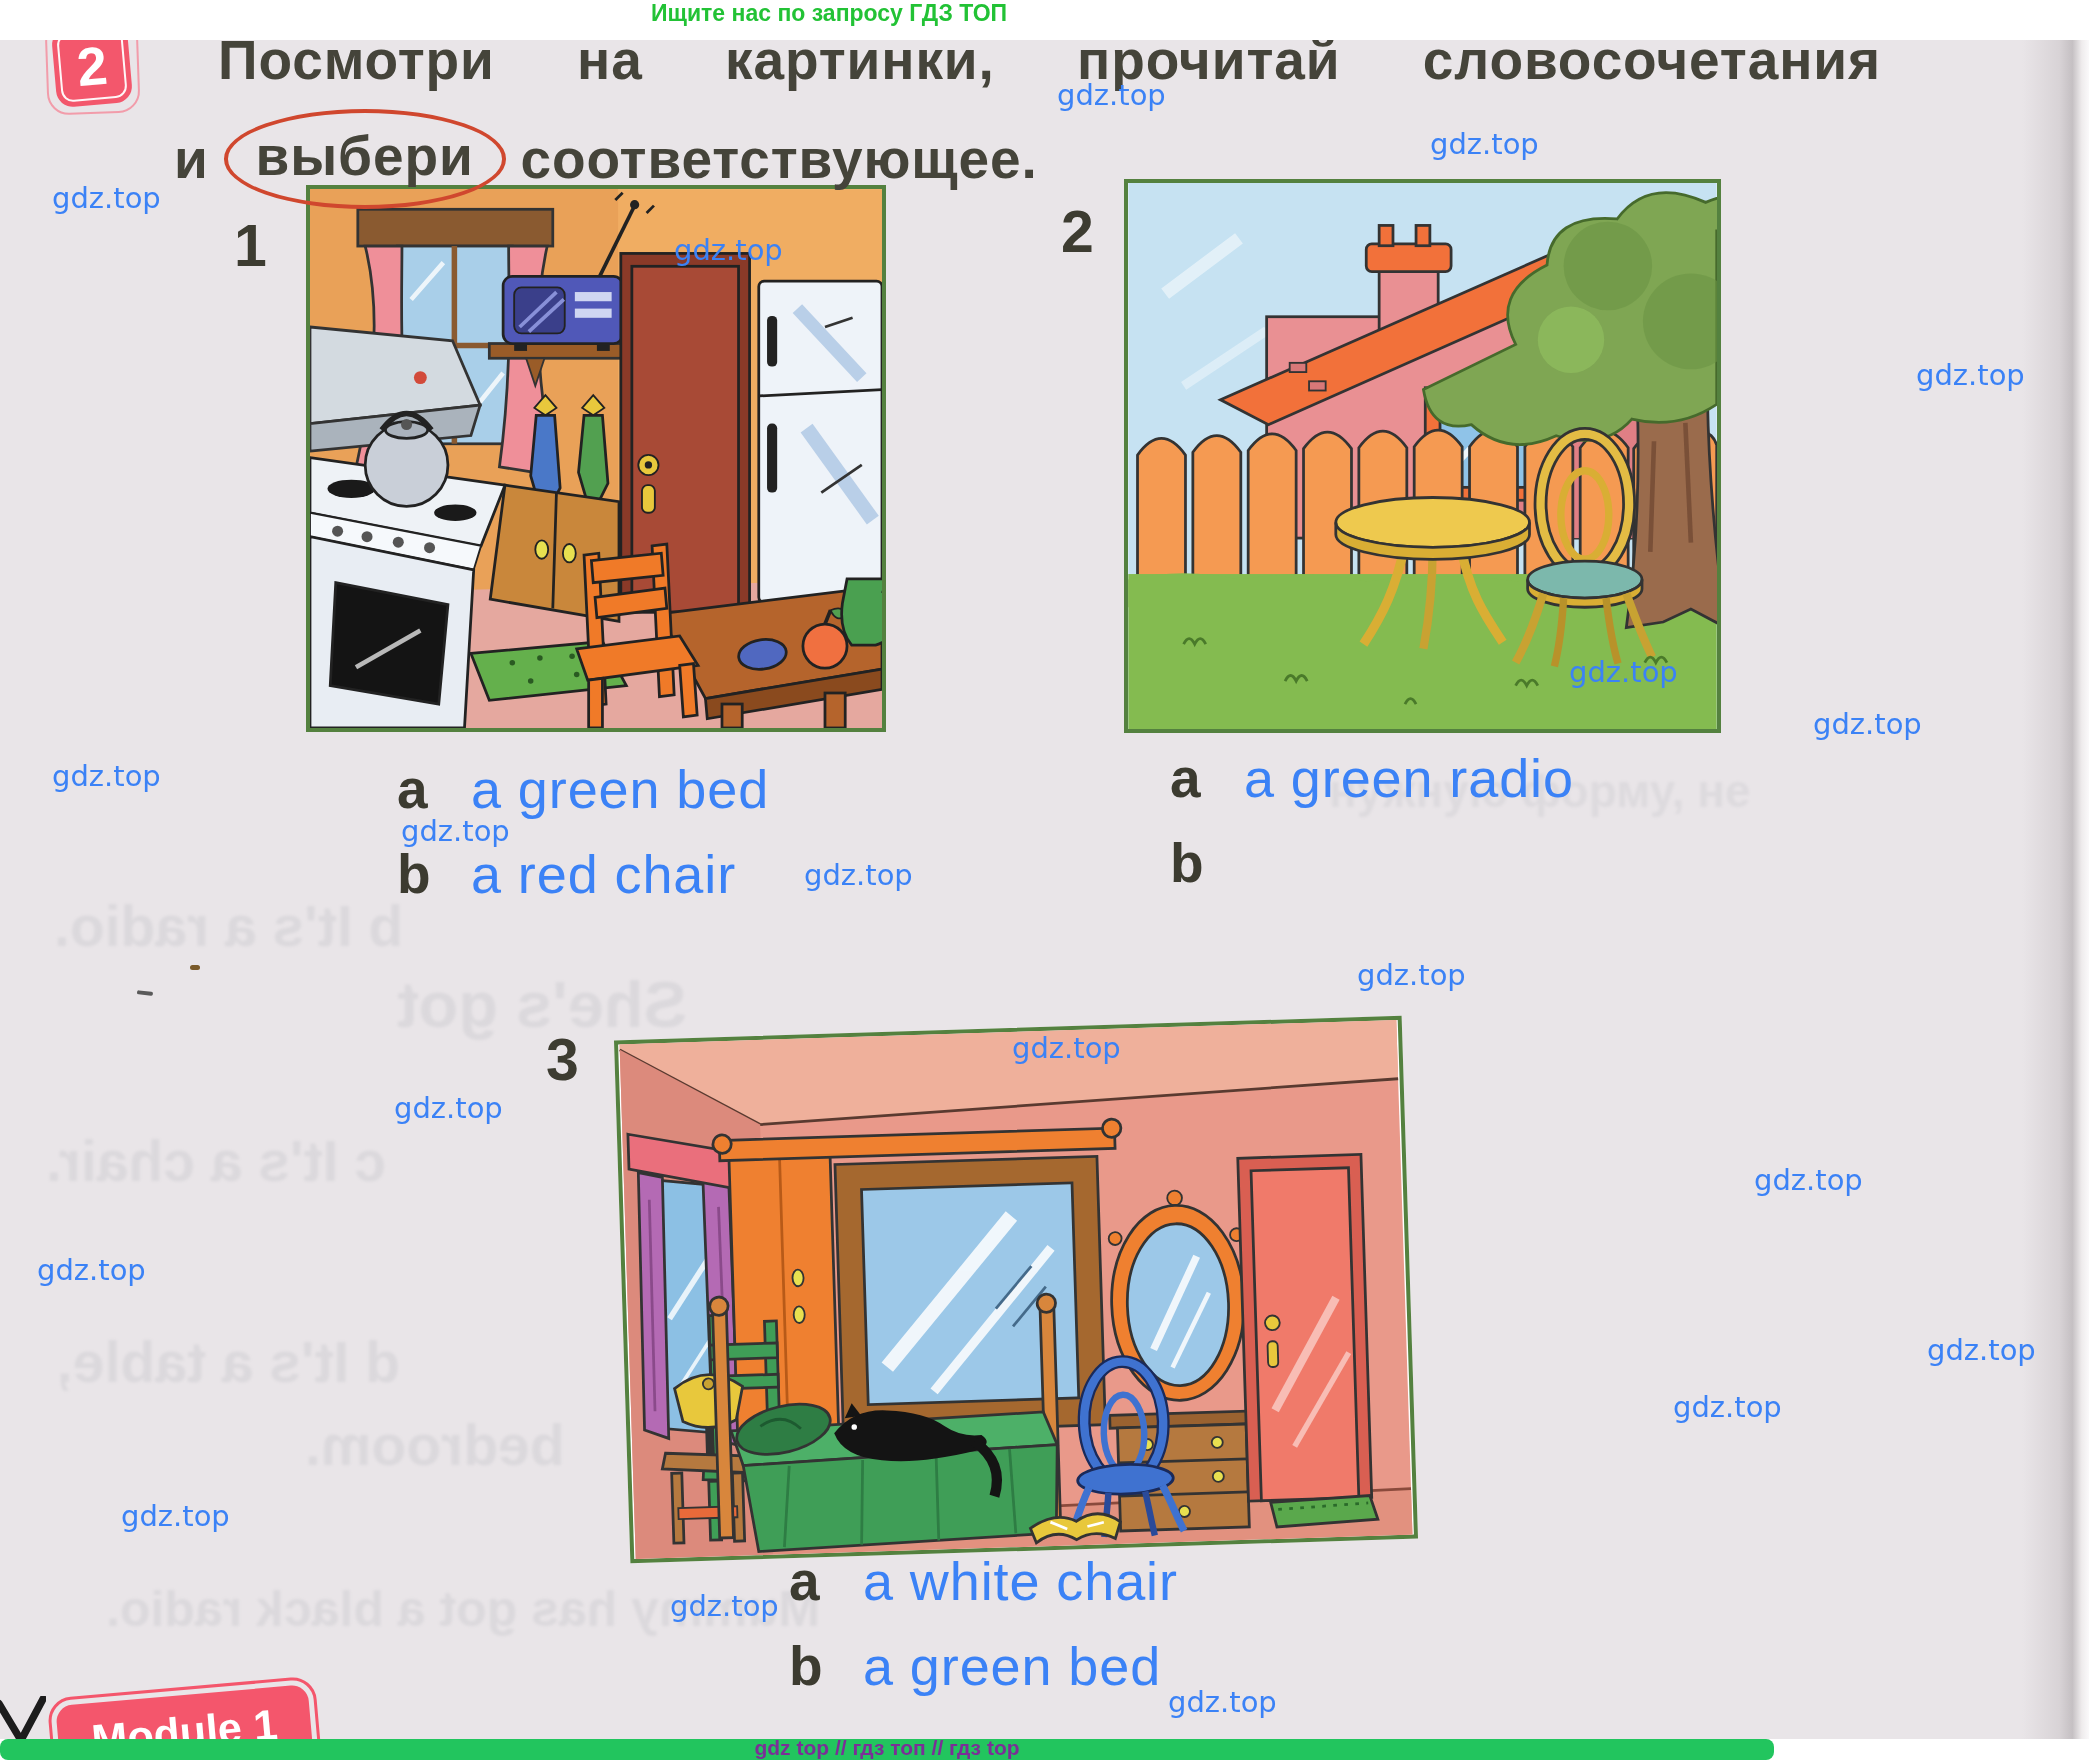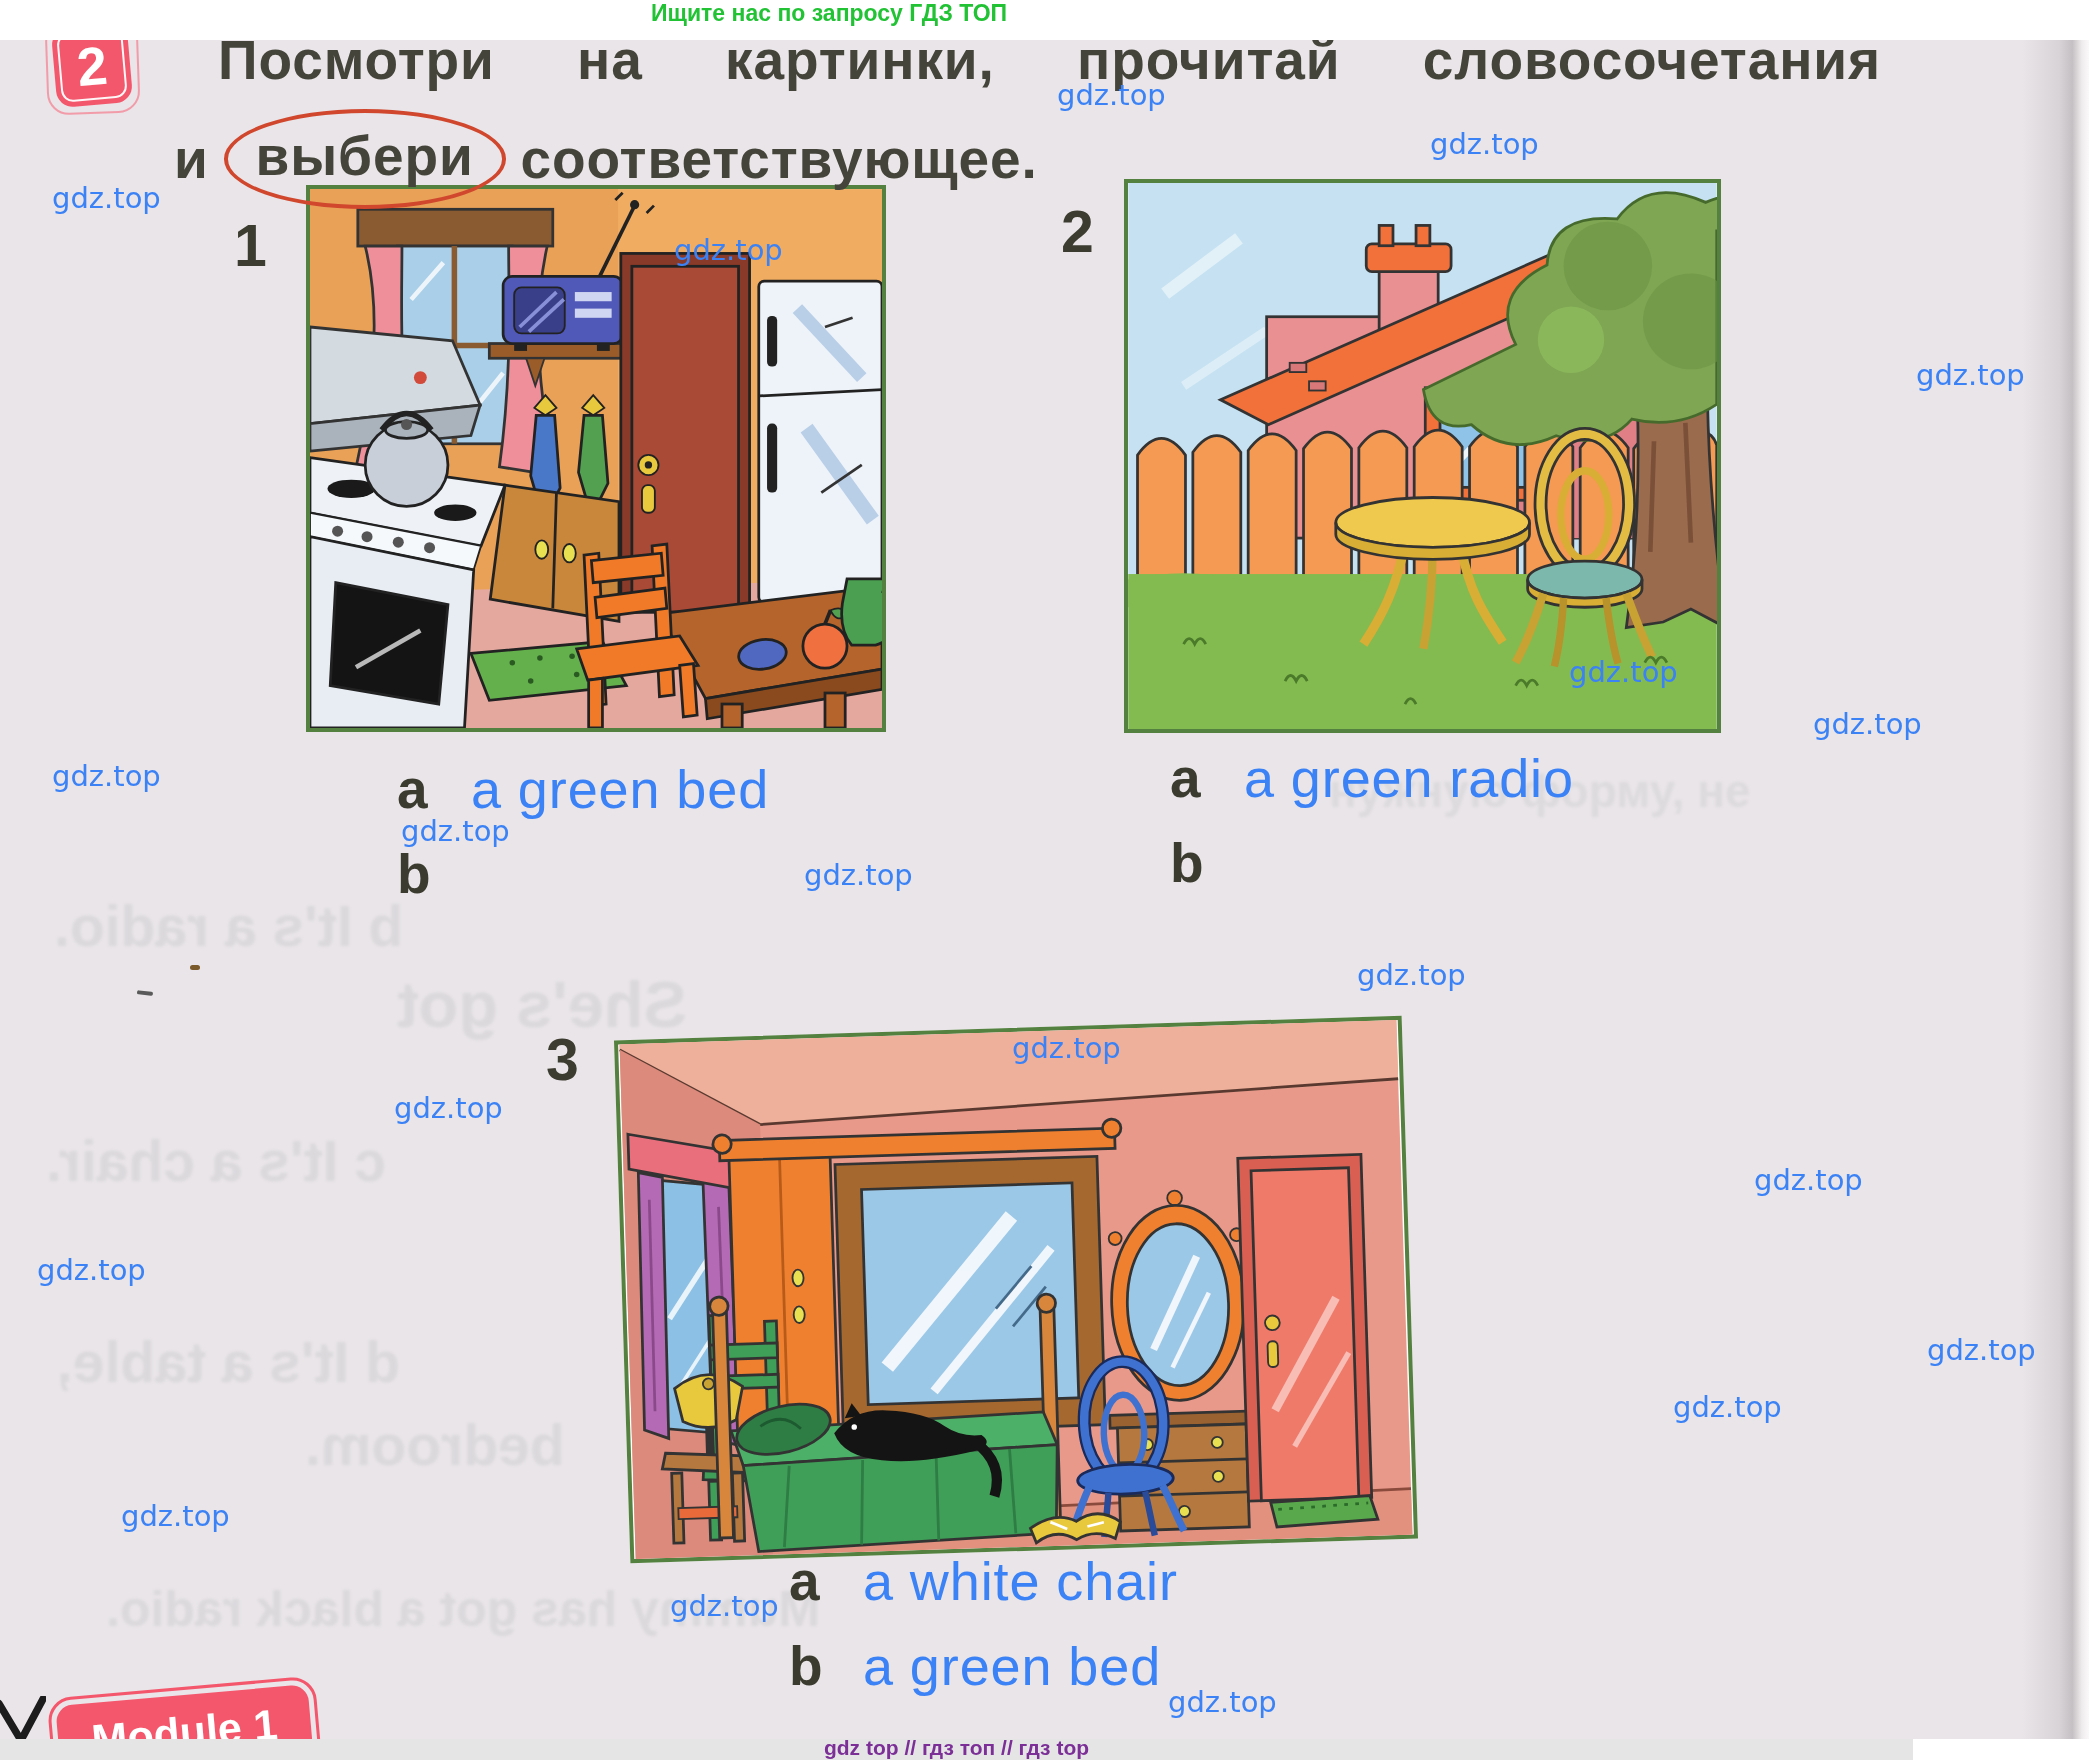--- a/index.html
+++ b/index.html
@@ -3,21 +3,21 @@
 <meta charset="utf-8">
 <style>
   html,body { margin:0; padding:0; background:#888; }
   .page { position:relative; width:2090px; height:1760px; background:#ffffff; overflow:hidden;
           font-family:"Liberation Sans", sans-serif; }
   .scan { position:absolute; left:0; top:24px; width:2090px; height:1715px; background:#e9e5e8; }
   .edge { position:absolute; right:0; top:24px; height:1715px; width:68px; z-index:30;
           background:linear-gradient(to right, rgba(233,229,232,0), #d8d3d6 55%, #c5c0c3 74%, #efeced 88%, #fcfbfc 100%); }
   .topbar { position:absolute; left:0; top:0; width:2090px; height:40px; background:#ffffff; z-index:50; }
   .topbar span { position:absolute; left:651px; top:0px; font-size:23px; font-weight:600; color:#22c235; white-space:nowrap; }
-  .bottombar { position:absolute; left:0; top:1739px; width:1913px; height:21px; background:#e5e5e5; z-index:50; }
+  .bottombar { position:absolute; left:0; top:1739px; width:1774px; height:21px; background:#22c55e; z-index:50;border-radius:8px; }
   .bottombar span { position:absolute; left:0; right:0; top:-2.8px; text-align:center; font-size:21px; font-weight:600; color:#7b2f97; }
   .wm { position:absolute; font-family:"DejaVu Sans", sans-serif; font-size:29px; color:#3b82f6; z-index:40; white-space:nowrap; }
   .badge { position:absolute; left:54px; top:26px; width:76px; height:79px; background:#f3576c; border-radius:16.6px;
            transform:rotate(-5deg); z-index:10; display:flex; align-items:center; justify-content:center;
            color:#fff; font-size:54px; font-weight:bold; }
   .badge::after { content:""; position:absolute; inset:4.6px; border:2.8px solid rgba(255,255,255,.95); border-radius:12px; }
   .badge::before { content:""; position:absolute; inset:-8.3px; border:2.8px solid rgba(244,137,154,.8); border-radius:22px; transform:rotate(3deg); }
   .heading1 { position:absolute; left:174px; top:28px; width:1663px; font-size:55px; font-weight:bold; color:#45443a;
               text-align:justify; text-align-last:justify; letter-spacing:0.9px; z-index:10;margin-left:44px; }
   .heading2 { position:absolute; left:174px; top:109px; font-size:55px; font-weight:bold; color:#45443a;
@@ -259,20 +259,21 @@
     </svg>
   </div>
 
   <div class="opts" style="left:397px; top:757px;">
     <div class="opt-row">
       <span class="opt-letter">a</span>
       <span class="opt-text">a green bed</span>
     </div>
     <div class="opt-row">
       <span class="opt-letter">b</span>
+      <span class="opt-text">a red chair</span>
     </div>
   </div>
 
   <div class="opts" style="left:1170px; top:746px;">
     <div class="opt-row">
       <span class="opt-letter">a</span>
       <span class="opt-text">a green radio</span>
     </div>
     <div class="opt-row">
       <span class="opt-letter">b</span>

